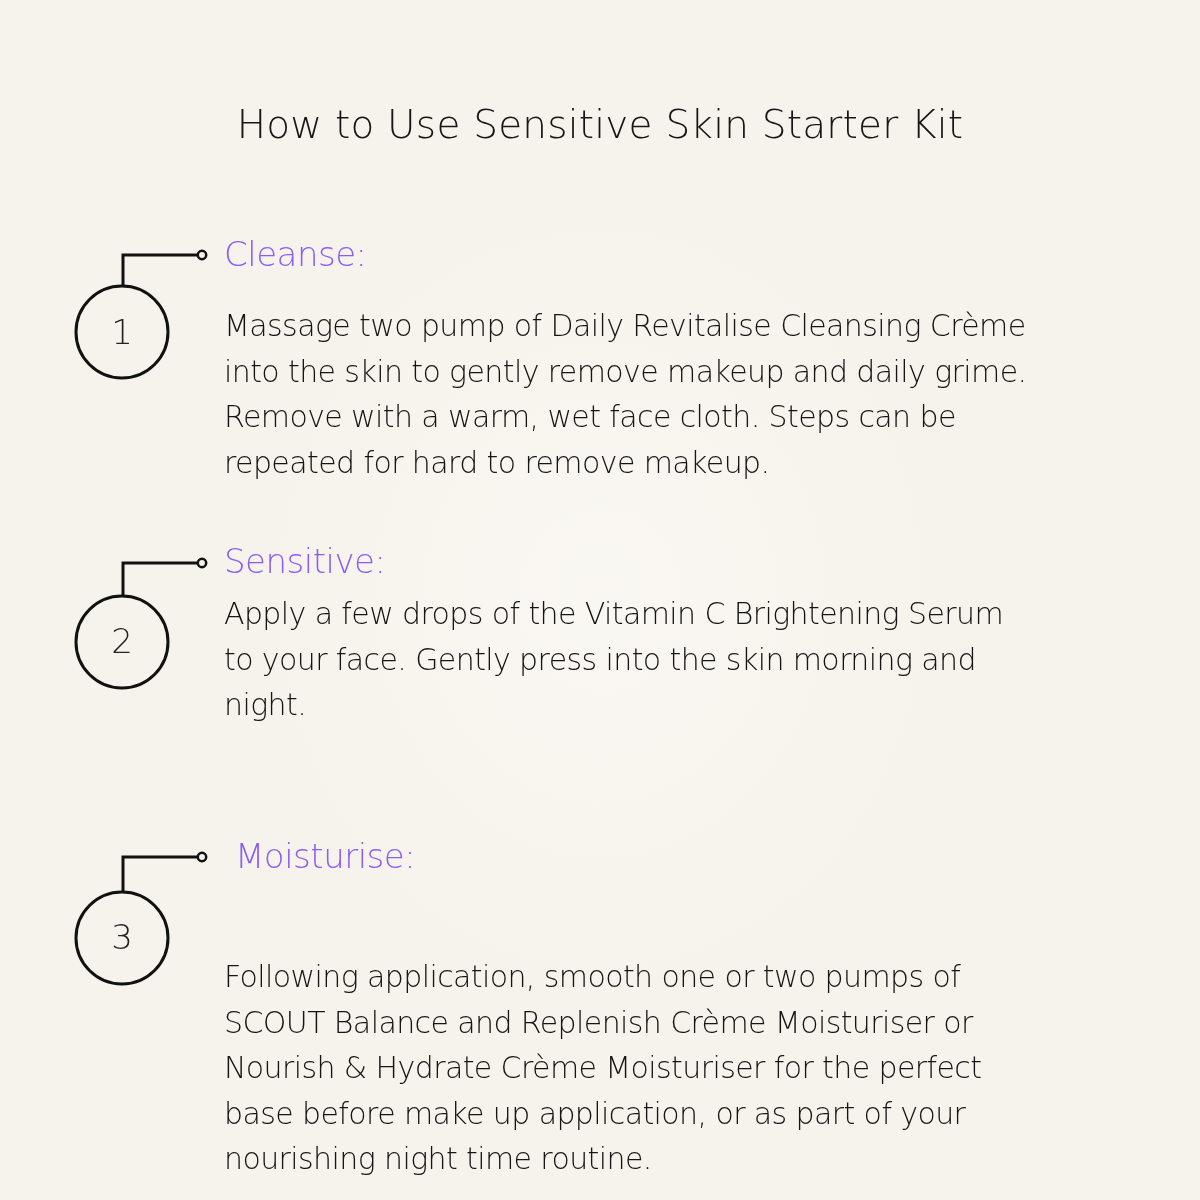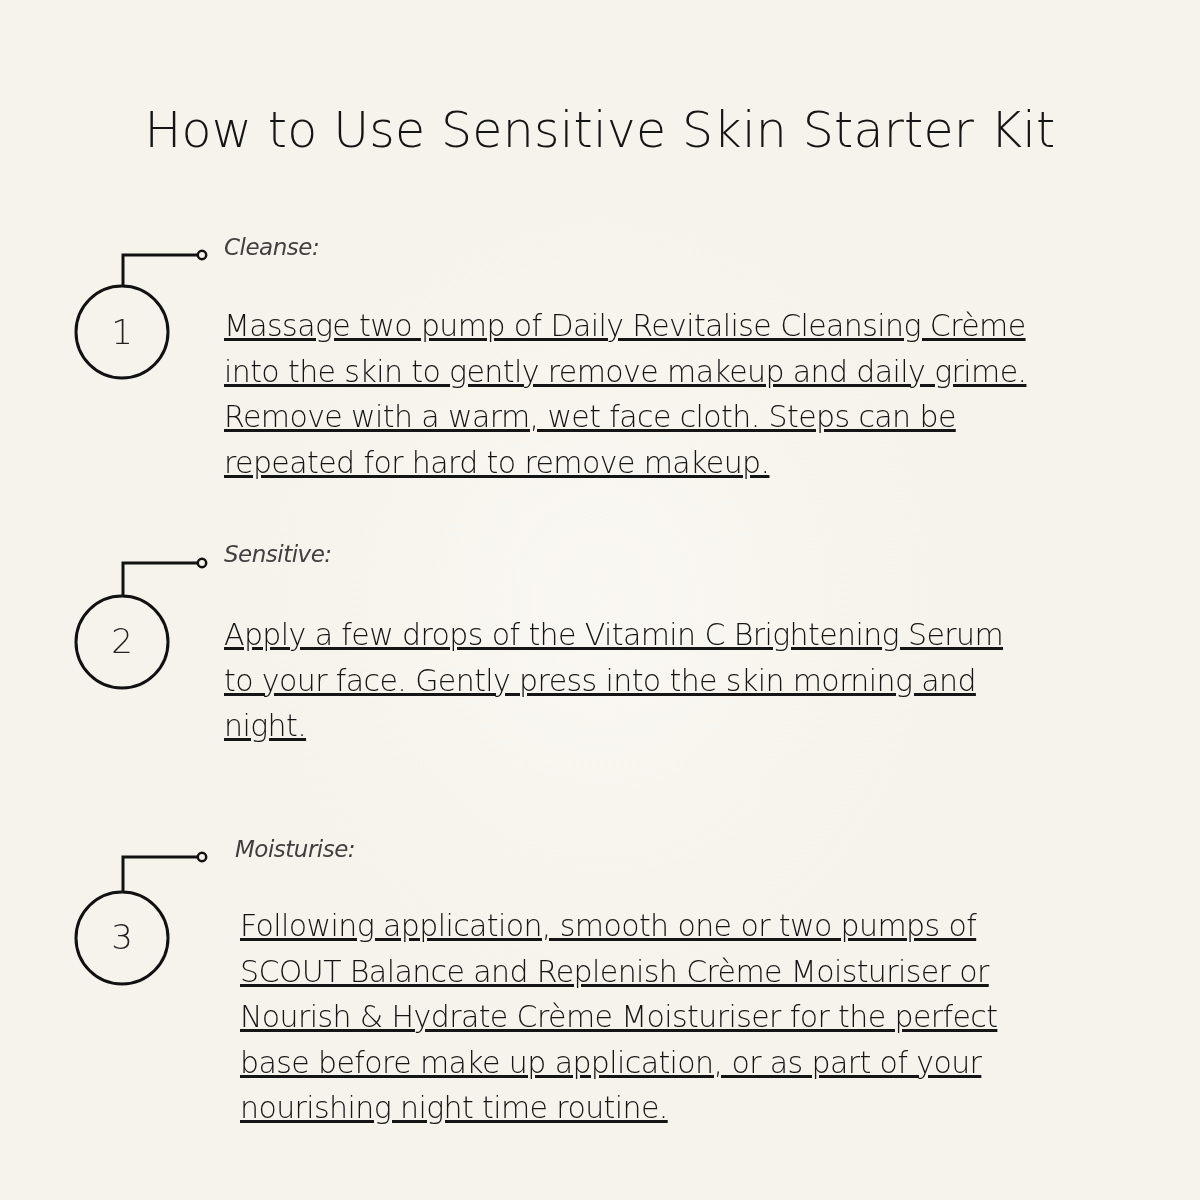--- a/index.html
+++ b/index.html
@@ -10,44 +10,42 @@
       color: #111;
     }
     .bgglow {
       position: absolute; left: 250px; top: 200px; width: 700px; height: 800px;
       border-radius: 50%;
       background: radial-gradient(ellipse at center, rgba(250,248,243,0.9) 0%, rgba(246,243,236,0) 70%);
       pointer-events: none;
     }
     .title {
       position: absolute; left: 0; width: 1200px; top: 102px;
-      text-align: center; font-size: 49px; font-weight: 200; letter-spacing: 0.2px;
+      text-align: center; font-size: 39px; font-weight: 200; letter-spacing: 0.2px;
       font-family: "DejaVu Sans", sans-serif; color: #151515;
     }
     .step { position: absolute; left: 0; width: 1200px; }
     .step svg.conn { position: absolute; left: 0; top: 0; overflow: visible; }
     .step .num {
       position: absolute; width: 92px; text-align: center;
       font-size: 34px; font-weight: 200; color: #222;
       font-family: "DejaVu Sans", sans-serif;
     }
     .step .heading {
       position: absolute; left: 224px;
-      font-size: 23px; font-weight: 200; color: #404040;
+      font-size: 34px; font-weight: 200; color: #8b5cf6;
       font-family: "DejaVu Sans", sans-serif;
       letter-spacing: -0.5px;
-      font-style: italic;
     }
     .step .body {
       position: absolute; left: 224px; width: 840px;
       font-size: 30px; line-height: 45.5px; font-weight: 200; color: #151515;
       font-family: "DejaVu Sans", sans-serif;
       letter-spacing: -0.6px;
       margin: 0;
-      text-decoration: underline;
     }
   </style>
 </head>
 <body>
 
 <div class="bgglow"></div>
 
 <h1 class="title" style="margin:0;">How to Use Sensitive Skin Starter Kit</h1>
 
 <section class="step" style="top:0;">
@@ -62,25 +60,25 @@
 </section>
 
 <section class="step" style="top:0;">
   <svg class="conn" width="1200" height="760">
     <polyline points="123,596 123,563 198,563" fill="none" stroke="#111" stroke-width="3"></polyline>
     <circle cx="202" cy="563" r="4.2" fill="#f6f3ec" stroke="#111" stroke-width="2.5"></circle>
     <circle cx="122" cy="642" r="46" fill="none" stroke="#111" stroke-width="3"></circle>
   </svg>
   <div class="num" style="left:76px; top:621px;">2</div>
   <div class="heading" style="top:541px;">Sensitive:</div>
-  <p class="body" style="top:612px; width:810px;">Apply a few drops of the Vitamin C Brightening Serum to your face. Gently press into the skin morning and night.</p>
+  <p class="body" style="top:591px; width:810px;">Apply a few drops of the Vitamin C Brightening Serum to your face. Gently press into the skin morning and night.</p>
 </section>
 
 <section class="step" style="top:0;">
   <svg class="conn" width="1200" height="1060">
     <polyline points="123,891 123,857 198,857" fill="none" stroke="#111" stroke-width="3"></polyline>
     <circle cx="202" cy="857" r="4.2" fill="#f6f3ec" stroke="#111" stroke-width="2.5"></circle>
     <circle cx="122" cy="938" r="46" fill="none" stroke="#111" stroke-width="3"></circle>
   </svg>
   <div class="num" style="left:76px; top:917px;">3</div>
   <div class="heading" style="top:836px;margin-left:11px;">Moisturise:</div>
-  <p class="body" style="top:903px; width:790px;margin-left:16px;">Following application, smooth one or two pumps of SCOUT Balance and Replenish Crème Moisturiser or Nourish &amp; Hydrate Crème Moisturiser for the perfect base before make up application, or as part of your nourishing night time routine.</p>
+  <p class="body" style="top:954px; width:790px;">Following application, smooth one or two pumps of SCOUT Balance and Replenish Crème Moisturiser or Nourish &amp; Hydrate Crème Moisturiser for the perfect base before make up application, or as part of your nourishing night time routine.</p>
 </section>
 
 </body></html>

